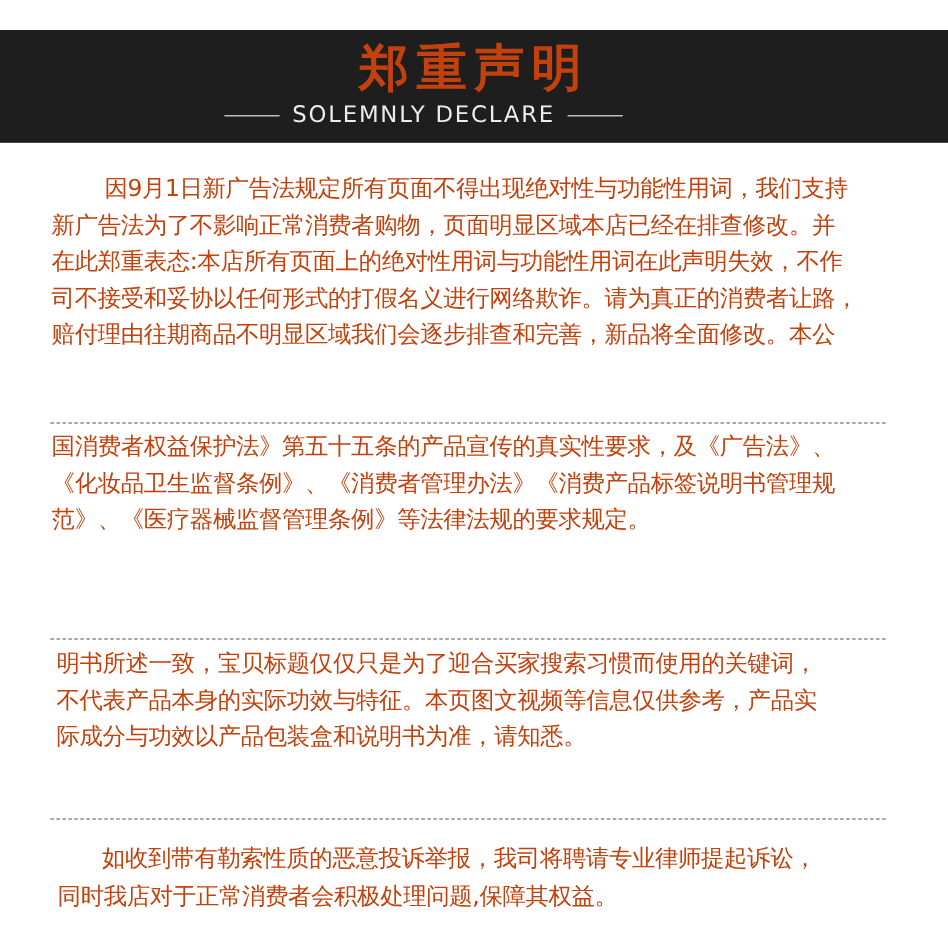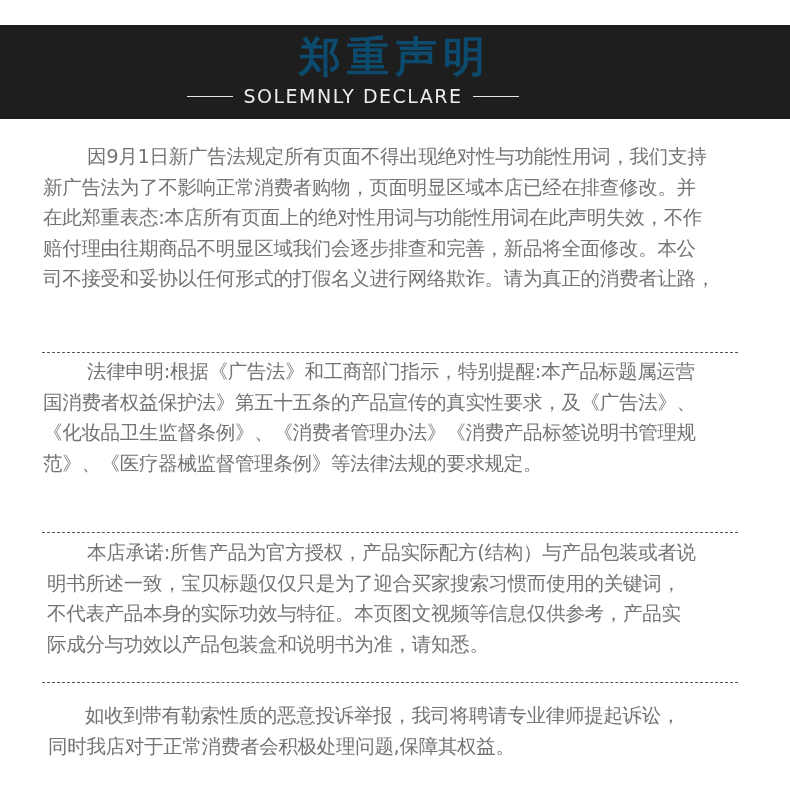--- a/index.html
+++ b/index.html
@@ -22,21 +22,21 @@
       width: 790px;
       height: 94px;
       background: #1e1e1e;
     }
     .title {
       position: absolute;
       left: 0;
       top: 32px;
       width: 790px;
       text-align: center;
-      color: #0c4a6e;
+      color: #c2410c;
       font-size: 42px;
       font-weight: bold;
       letter-spacing: 6px;
       line-height: 50px;
     }
     .subtitle-row {
       position: absolute;
       left: 0;
       top: 84px;
       width: 706px;
@@ -58,21 +58,21 @@
       margin: 0 10px;
       line-height: 24px;
       font-weight: normal;
     }
     .para {
       position: absolute;
       left: 43px;
       width: 720px;
       font-size: 19.5px;
       line-height: 30.5px;
-      color: #737373;
+      color: #c2410c;
       letter-spacing: -0.3px;
     }
     .para .line {
       display: block;
       white-space: nowrap;
     }
     .para .line.indent {
       padding-left: 44px;
     }
     .divider {
@@ -91,37 +91,35 @@
 <div class="subtitle-row">
   <span class="subtitle-line"></span>
   <span class="subtitle">SOLEMNLY DECLARE</span>
   <span class="subtitle-line"></span>
 </div>
 
 <div class="para" style="top:142px;">
   <span class="line indent">因9月1日新广告法规定所有页面不得出现绝对性与功能性用词，我们支持</span>
   <span class="line">新广告法为了不影响正常消费者购物，页面明显区域本店已经在排查修改。并</span>
   <span class="line">在此郑重表态:本店所有页面上的绝对性用词与功能性用词在此声明失效，不作</span>
+  <span class="line">司不接受和妥协以任何形式的打假名义进行网络欺诈。请为真正的消费者让路，</span>
   <span class="line">赔付理由往期商品不明显区域我们会逐步排查和完善，新品将全面修改。本公</span>
-  <span class="line">司不接受和妥协以任何形式的打假名义进行网络欺诈。请为真正的消费者让路，</span>
 </div>
 
 <div class="divider" style="top:352px;"></div>
 
 <div class="para" style="top:357px;">
-  <span class="line indent">法律申明:根据《广告法》和工商部门指示，特别提醒:本产品标题属运营</span>
   <span class="line">国消费者权益保护法》第五十五条的产品宣传的真实性要求，及《广告法》、</span>
   <span class="line">《化妆品卫生监督条例》、《消费者管理办法》《消费产品标签说明书管理规</span>
   <span class="line">范》、《医疗器械监督管理条例》等法律法规的要求规定。</span>
 </div>
 
 <div class="divider" style="top:532px;"></div>
 
 <div class="para" style="top:538px; left:47px;">
-  <span class="line indent" style="padding-left:40px;">本店承诺:所售产品为官方授权，产品实际配方(结构）与产品包装或者说</span>
   <span class="line">明书所述一致，宝贝标题仅仅只是为了迎合买家搜索习惯而使用的关键词，</span>
   <span class="line">不代表产品本身的实际功效与特征。本页图文视频等信息仅供参考，产品实</span>
   <span class="line">际成分与功效以产品包装盒和说明书为准，请知悉。</span>
 </div>
 
 <div class="divider" style="top:682px;"></div>
 
 <div class="para" style="top:687px; left:48px;">
   <span class="line indent" style="padding-left:37px;margin-top:14px;">如收到带有勒索性质的恶意投诉举报，我司将聘请专业律师提起诉讼，</span>
   <span class="line">同时我店对于正常消费者会积极处理问题,保障其权益。</span>

